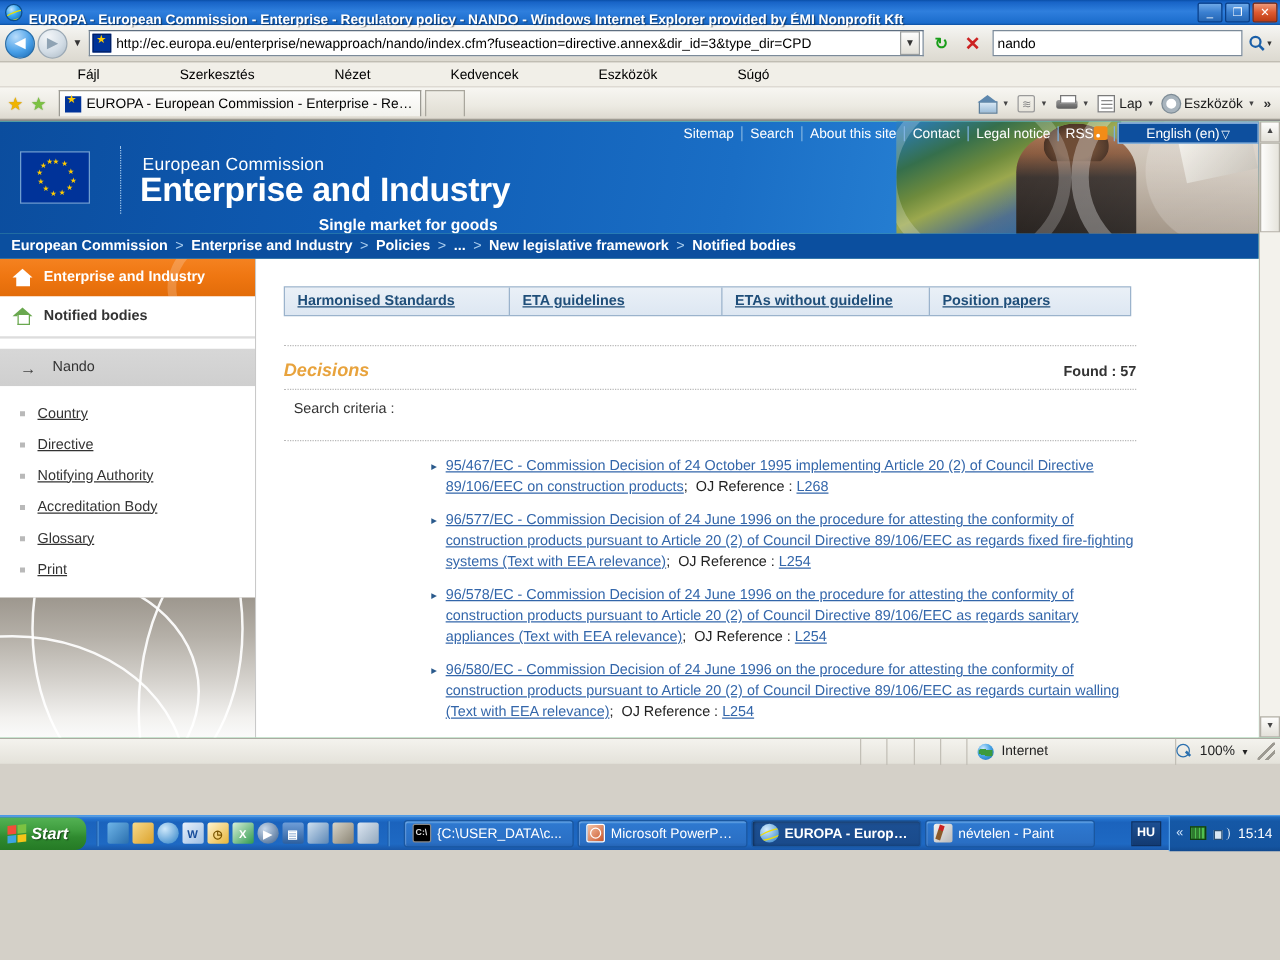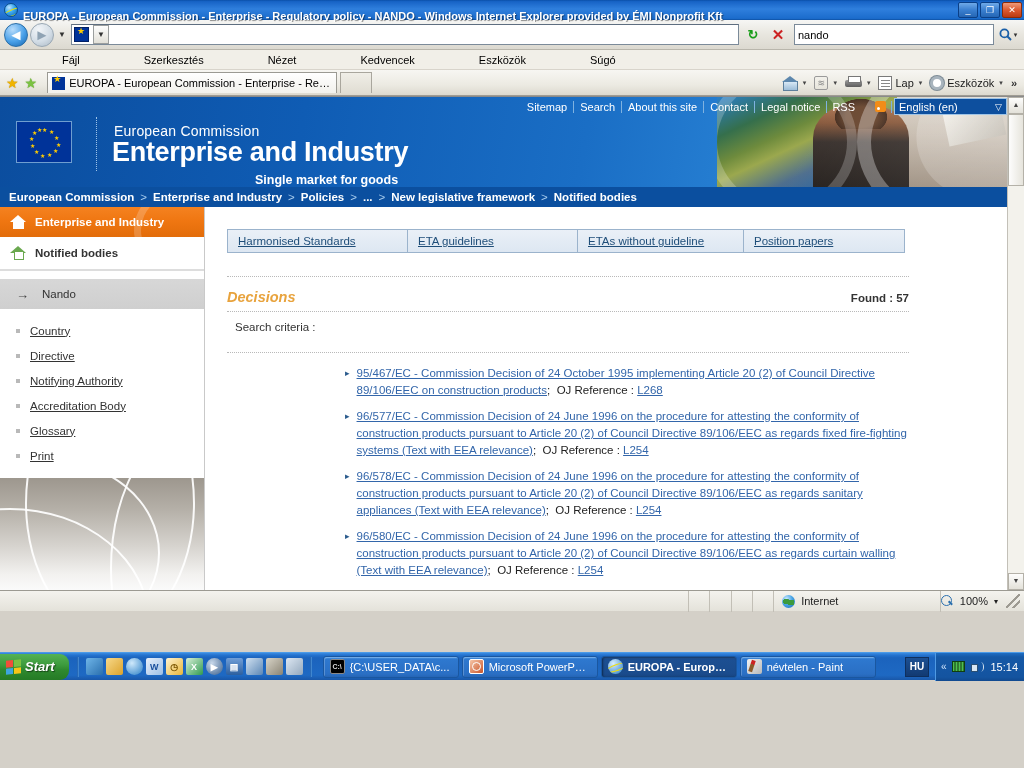--- a/index.html
+++ b/index.html
@@ -264,36 +264,36 @@
   .topnav {
     position: absolute; right: 0; top: 0; height: 19px;
     display: flex; align-items: center;
     font-size: 11px; color: #fff; z-index: 4;
   }
   .topnav a {
     color: #fff; text-decoration: none; padding: 0 6px;
     border-right: 1px solid #7fb2e0;
   }
   .topnav .rsswrap {
-    display: flex; align-items: center; gap: 20px;
+    display: flex; align-items: center; gap: 0;
     padding: 0 5px; border-right: 1px solid #7fb2e0;
   }
   .rss-sq {
     width: 11px; height: 11px; background: #f28c18;
     border-radius: 2px; position: relative;
   }
   .rss-sq::after {
     content: ""; position: absolute; left: 2px; bottom: 2px;
     width: 3px; height: 3px; background: #fff; border-radius: 50%;
   }
   .langsel {
     width: 113px; height: 17px; margin-left: 2px;
     border: 1px solid #9fc4e6; background: #0d4f9e;
     display: flex; align-items: center; justify-content: space-between;
-    padding: 0 4px; font-size: 11px; color: #fff;
+    padding: 0 22px; font-size: 11px; color: #fff;
   }
   .langsel .tri { font-size: 9px; }
   .euflag {
     position: absolute; left: 16px; top: 24px;
     width: 56px; height: 42px;
     background: #003399; border: 1px solid #6f9ed0;
     display: flex; align-items: center; justify-content: center;
   }
   .eustars {
     width: 30px; height: 30px; position: relative;
@@ -439,21 +439,21 @@
     display: flex; border: 1px solid #9bb3cc;
     background: linear-gradient(to bottom,#eaf0f7,#dde7f2);
     height: 24px; width: 678px;
   }
   .tabitem {
     display: flex; align-items: center; padding: 0 10px;
     border-right: 1px solid #9bb3cc;
   }
   .tabitem:last-child { border-right: none; }
   .tabitem a {
-    font-size: 11.5px; font-weight: normal; color: #1f4e79;
+    font-size: 11.5px; font-weight: bold; color: #1f4e79;
     text-decoration: underline;
   }
   .dotrule {
     border-top: 1px dotted #b9b9b9; margin: 23px 0 0 0; width: 682px;
   }
   .dechead {
     display: flex; align-items: baseline; justify-content: space-between;
     width: 682px; margin-top: 12px;
   }
   .dectitle {
@@ -653,20 +653,21 @@
     <span class="winbtn close">✕</span>
   </span>
 </div>
 
 <div class="navbar">
   <span class="navcircle back">◄</span>
   <span class="navcircle fwd">►</span>
   <span class="navdrop">▼</span>
   <span class="urlbox">
     <span class="url-favicon"></span>
+    <span class="urltext">http://ec.europa.eu/enterprise/newapproach/nando/index.cfm?fuseaction=directive.annex&amp;dir_id=3&amp;type_dir=CPD</span>
     <span class="urlarrow">▼</span>
   </span>
   <span class="tb-sq refresh-ic">↻</span>
   <span class="tb-sq stop-ic">✕</span>
   <span class="searchbox">
     <span class="sv">nando</span>
   </span>
   <span class="searchbtn">
     <svg width="13" height="13" viewBox="0 0 13 13" aria-hidden="true">
         <circle cx="5.4" cy="5.4" r="4" fill="none" stroke="#1a5fa8" stroke-width="1.8"></circle>

